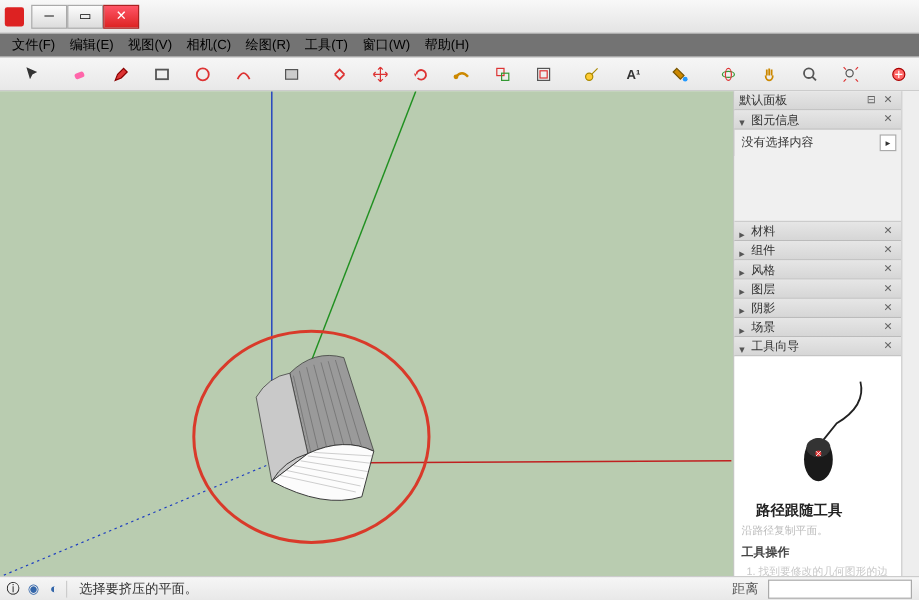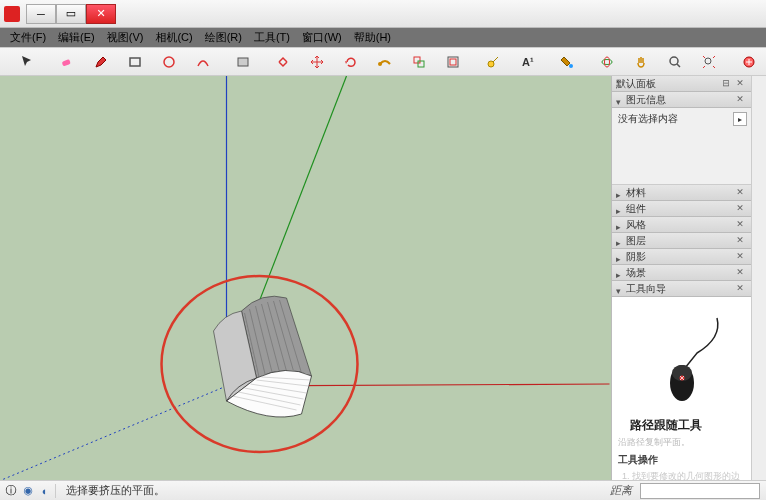--- a/index.html
+++ b/index.html
@@ -34,21 +34,21 @@
 .instructor ol { font-size:9px; color:#c8c8c8; padding-left:14px; }
 .instructor ol li { margin-bottom:1px; line-height:1.2; }
 .sidepanel .scrollbar { width:15px; background:#eee; border-left:1px solid #ccc; }
 .sidepanel-wrap { display:flex; height:100%; }
 .sidepanel-content { flex:1; display:flex; flex-direction:column; }
 .statusbar { height:20px; background:linear-gradient(#f6f6f6,#e8e8e8); border-top:1px solid #ccc; display:flex; align-items:center; font-size:11px; }
 .status-left { display:flex; align-items:center; gap:3px; padding:0 4px; }
 .status-icon { width:14px; height:14px; display:flex; align-items:center; justify-content:center; cursor:pointer; }
 .status-sep { width:1px; height:14px; background:#ccc; }
 .status-hint { padding-left:6px; color:#333; flex:1; }
-.status-right { padding:0 8px; color:#555;font-style:italic; }
+.status-right { padding:0 8px; color:#555; }
 .gap { height:55px; background:#f0f0f0; border-bottom:1px solid #ccc; }
 </style>
 </head>
 <body>
 
 <div class="titlebar">
   <span class="app-icon"></span>
   <div class="win-btns">
     <div class="win-btn">─</div>
     <div class="win-btn">▭</div>

